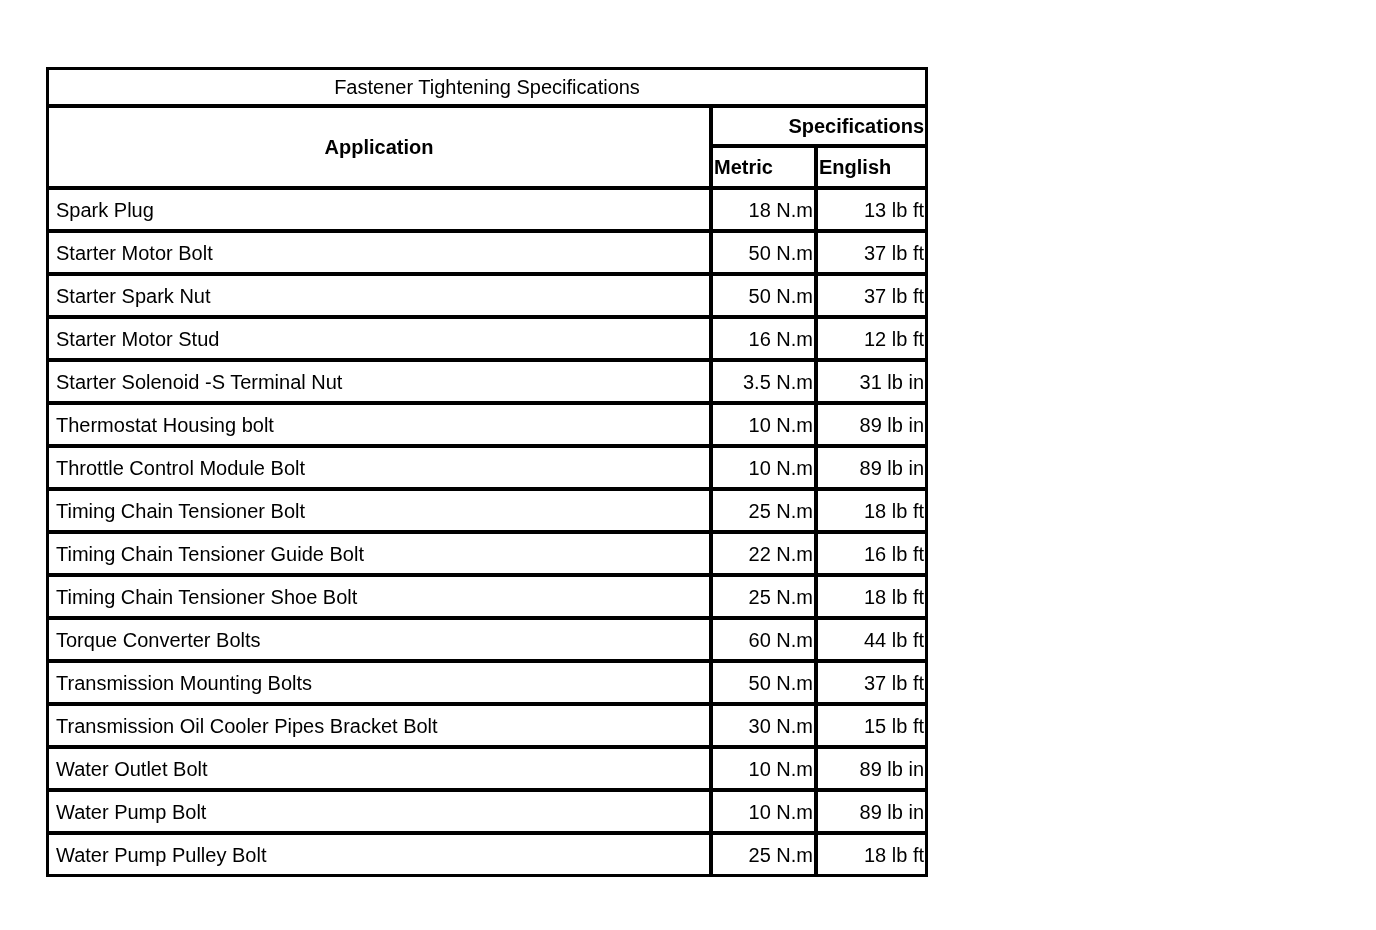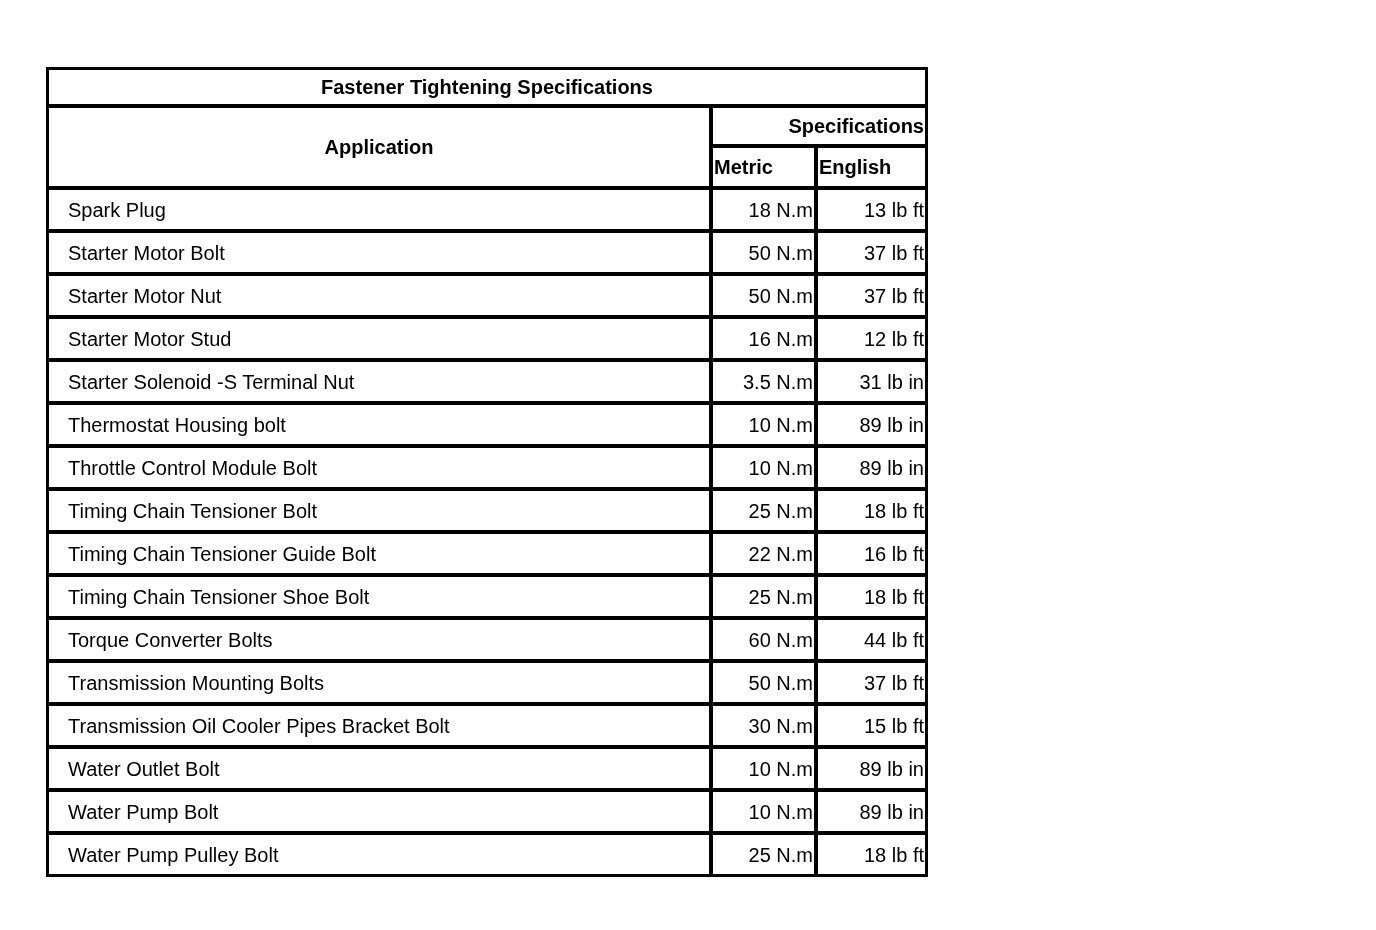--- a/index.html
+++ b/index.html
@@ -28,21 +28,21 @@
   table.spec-table td {
     border: 2px solid #000;
     font-size: 20px;
     line-height: 1.1;
     background: #ffffff;
     overflow: hidden;
     white-space: nowrap;
   }
   th.title-cell {
     height: 32px;
-    font-weight: bold;
+    font-weight: normal;
     text-align: center;
     vertical-align: middle;
   }
   th.application-header {
     font-weight: bold;
     vertical-align: middle;
   }
   th.specifications-header {
     height: 34px;
     font-weight: bold;
@@ -52,21 +52,21 @@
   th.unit-header {
     height: 36px;
     font-weight: bold;
     text-align: left;
     vertical-align: middle;
   }
   td.application-cell {
     height: 37px;
     text-align: left;
     vertical-align: middle;
-    padding-left: 19px;
+    padding-left: 7px;
   }
   td.metric-cell, td.english-cell {
     height: 37px;
     text-align: right;
     vertical-align: middle;
   }
 </style>
 </head>
 <body>
 
@@ -95,21 +95,21 @@
           <td class="application-cell">Spark Plug</td>
           <td class="metric-cell">18 N.m</td>
           <td class="english-cell">13 lb ft</td>
         </tr>
         <tr>
           <td class="application-cell">Starter Motor Bolt</td>
           <td class="metric-cell">50 N.m</td>
           <td class="english-cell">37 lb ft</td>
         </tr>
         <tr>
-          <td class="application-cell">Starter Motor Nut</td>
+          <td class="application-cell">Starter Spark Nut</td>
           <td class="metric-cell">50 N.m</td>
           <td class="english-cell">37 lb ft</td>
         </tr>
         <tr>
           <td class="application-cell">Starter Motor Stud</td>
           <td class="metric-cell">16 N.m</td>
           <td class="english-cell">12 lb ft</td>
         </tr>
         <tr>
           <td class="application-cell">Starter Solenoid -S Terminal Nut</td>

